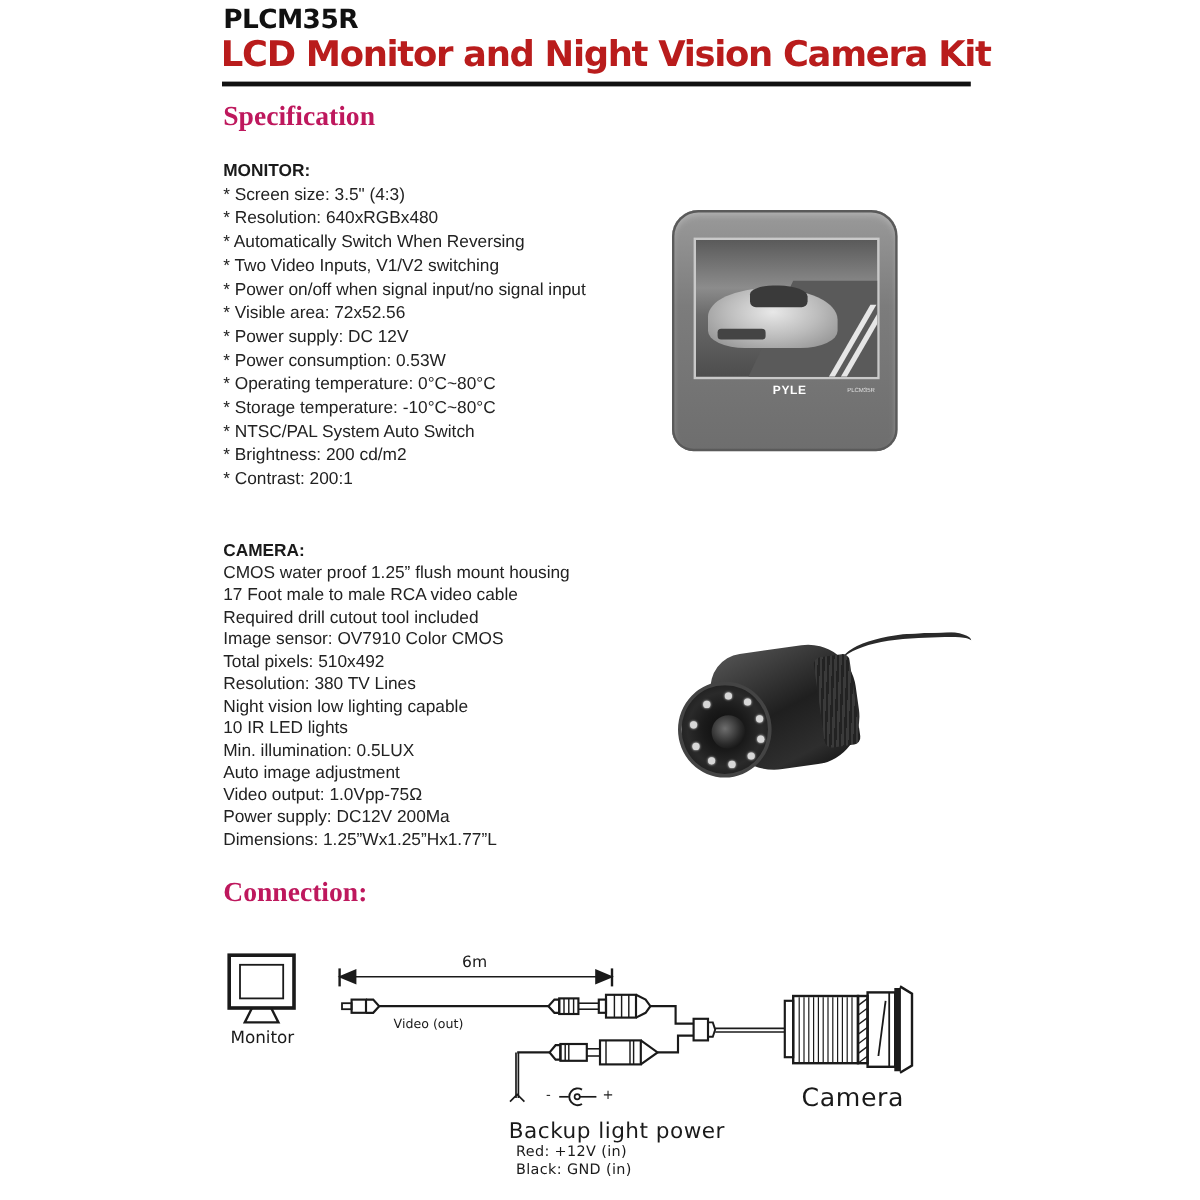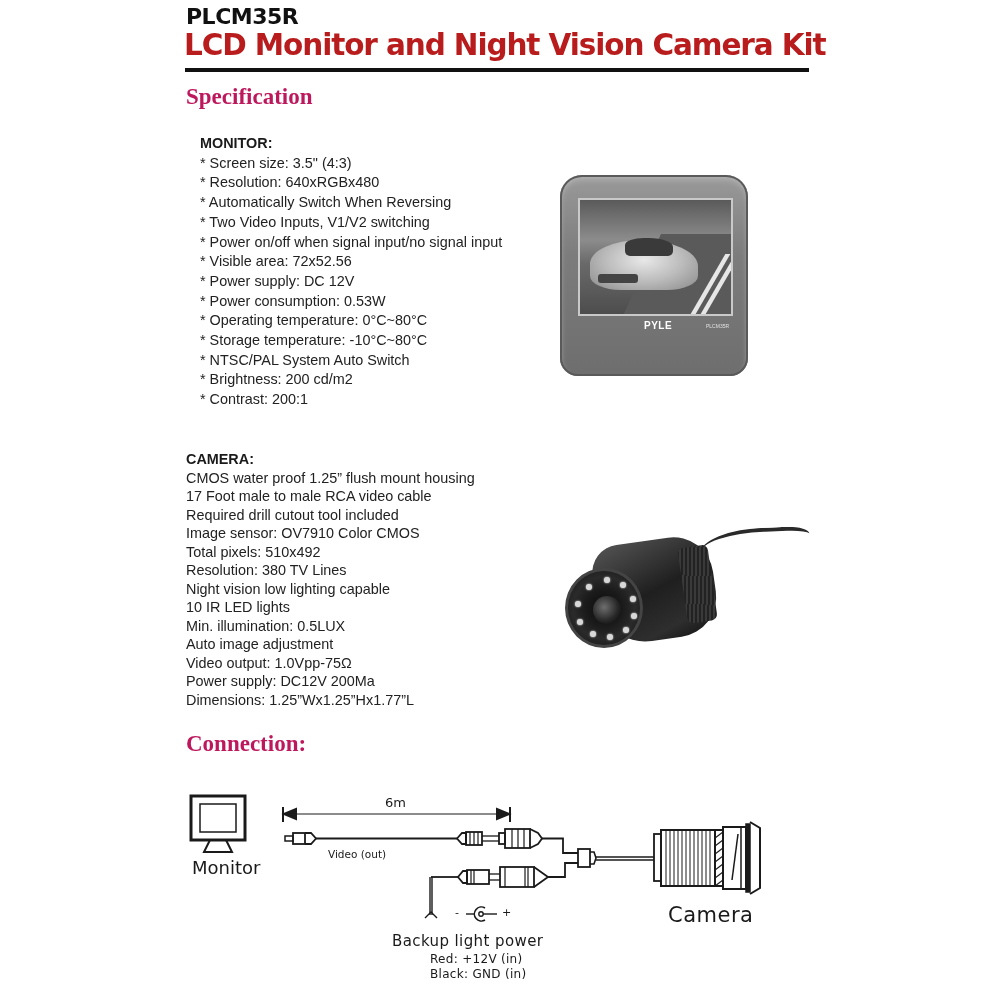--- a/index.html
+++ b/index.html
@@ -22,21 +22,21 @@
     .section-heading {
       position: absolute; left: 186px;
       font-family: Liberation Serif, serif; font-weight: bold;
       font-size: 23px; color: #be185d;
     }
     .spec-specification { top: 84px; }
     .spec-connection { top: 731px; }
 
     .spec-block { position: absolute; left: 186px; font-size: 14.4px; line-height: 19.7px; color: #222; }
     .spec-block .block-title { font-weight: bold; font-size: 14.4px; color: #1a1a1a; }
-    .monitor-block { top: 134px; margin-left: 14px; }
+    .monitor-block { top: 134px; }
     .camera-block { top: 450px; line-height: 18.5px; }
     .spec-line { white-space: nowrap; }
 
     
     .monitor-photo { position: absolute; left: 560px; top: 175px; width: 190px; height: 195px; }
     .monitor-bezel {
       position: absolute; left: 0; top: 0; width: 188px; height: 201px;
       border-radius: 22px 22px 18px 18px;
       background: linear-gradient(180deg, #9a9a9a 0%, #7c7c7c 40%, #6e6e6e 100%);
       box-shadow: inset 0 0 0 2px #5a5a5a, inset 0 4px 6px #b5b5b5;
@@ -101,25 +101,25 @@
     .camera-lens {
       position: absolute; left: 25px; top: 25px; width: 28px; height: 28px; border-radius: 50%;
       background: radial-gradient(circle at 40% 40%, #6e6e6e 0%, #2a2a2a 55%, #000 100%);
     }
     .ir-led { position: absolute; width: 6px; height: 6px; border-radius: 50%; background: #d8d8d8; box-shadow: 0 0 2px #fff; }
 
     
     .diagram { position: absolute; left: 0; top: 0; width: 1000px; height: 1000px; pointer-events: none; }
     .diagram svg { position: absolute; left: 0; top: 0; }
     .diagram-label { position: absolute; font-family: "DejaVu Sans", sans-serif; color: #1a1a1a; white-space: nowrap; }
-    .lbl-monitor { left: 192px; top: 857px; font-size: 18px; }
+    .lbl-monitor { left: 192px; top: 857px; font-size: 14px; }
     .lbl-distance { left: 385px; top: 795px; font-size: 13px; }
     .lbl-video { left: 285px; top: 848px; font-size: 10.5px; margin-left: 43px; }
     .lbl-camera { left: 668px; top: 903px; font-size: 21px; letter-spacing: 0.5px; }
-    .lbl-backup { left: 392px; top: 932px; font-size: 15px; letter-spacing: 0.4px; }
+    .lbl-backup { left: 424px; top: 932px; font-size: 18px; letter-spacing: 0.4px; }
     .lbl-red { left: 430px; top: 952px; font-size: 12px; letter-spacing: 0.3px; }
     .lbl-black { left: 430px; top: 967px; font-size: 12px; letter-spacing: 0.3px; }
     .lbl-minus { left: 455px; top: 906px; font-size: 11px; }
     .lbl-plus { left: 502px; top: 906px; font-size: 11px; }
   </style>
 </head>
 <body>
 
 <div class="model-code">PLCM35R</div>
 <div class="main-title">LCD Monitor and Night Vision Camera Kit</div>

